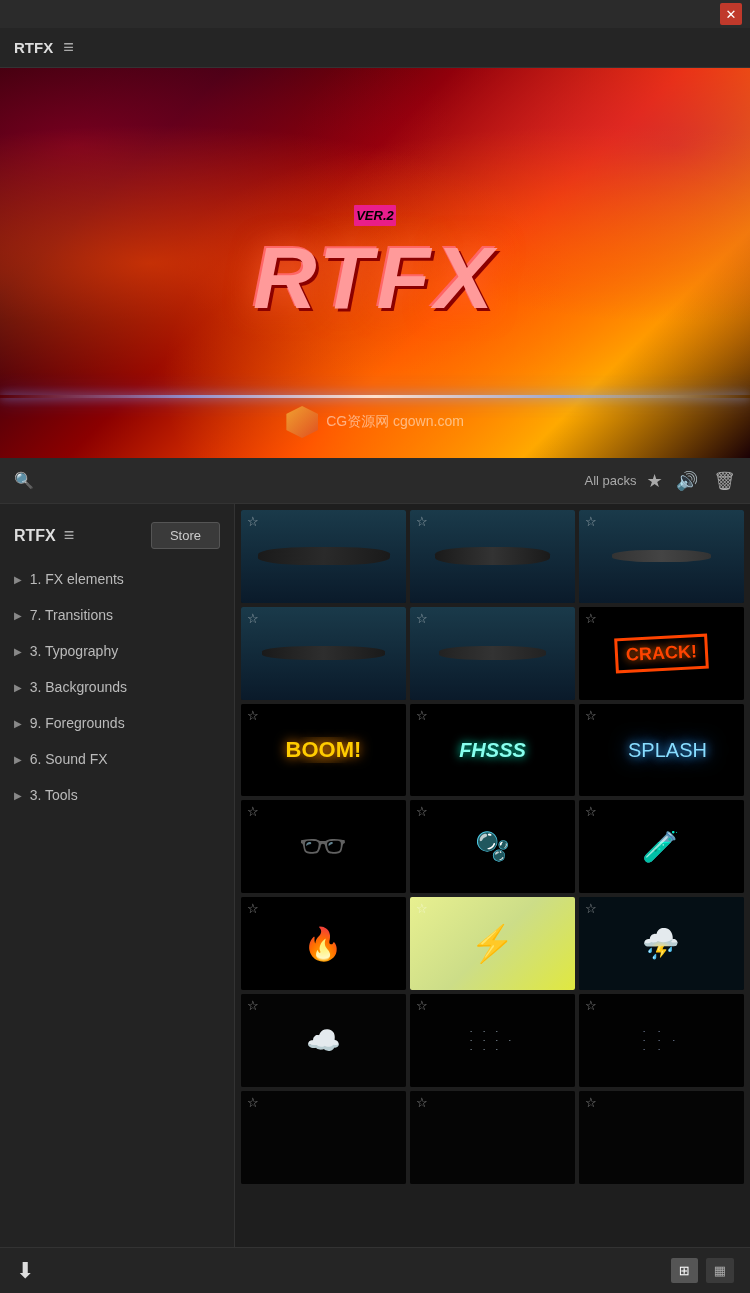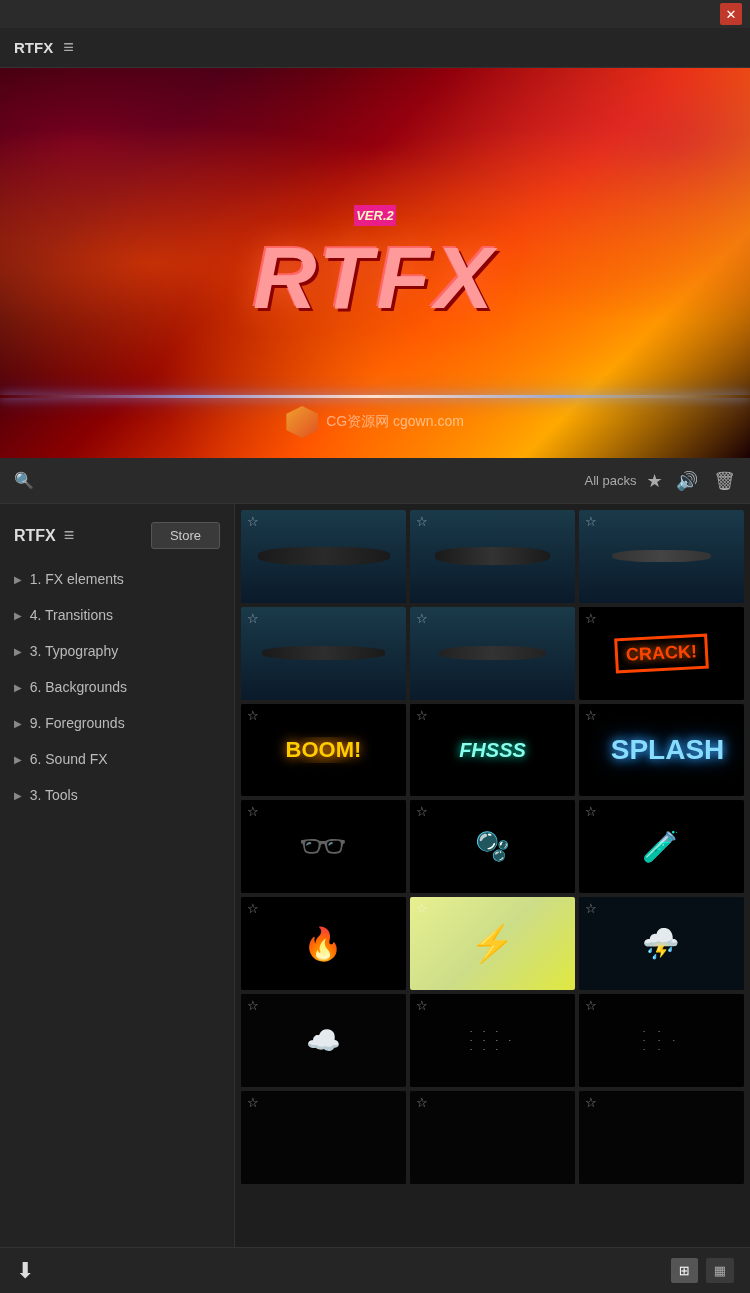--- a/index.html
+++ b/index.html
@@ -81,21 +81,21 @@
         radial-gradient(ellipse at 90% 20%, rgba(180,0,80,0.5) 0%, transparent 40%);
     }
     .hero-content {
       position: relative;
       z-index: 2;
       text-align: center;
     }
     .ver-badge {
       display: inline-block;
       background: #e91e8c;
-      color: #fef9c3;
+      color: #000000;
       font-size: 13px;
       font-weight: bold;
       padding: 3px 2px;
       border-radius: 1px;
       margin-bottom: 8px;
       font-style: italic;
     }
     .hero-title-rtfx {
       font-size: 88px;
       font-weight: 900;
@@ -307,22 +307,22 @@
     }
     .fhsss-text {
       color: #88ffee;
       font-size: 20px;
       font-weight: 700;
       font-style: italic;
       text-shadow: 0 0 10px #00ffcc;
     }
     .splash-text {
       color: #88ddff;
-      font-size: 28px;
-      font-weight: 700;
+      font-size: 20px;
+      font-weight: 400;
       text-shadow: 0 0 10px #44aaff, 0 0 20px #0088ff;
       margin-left: 12px;
     }
 
     
     .glasses-shape {
       font-size: 40px;
     }
 
     
@@ -417,29 +417,29 @@
       </div>
       <button class="store-btn">Store</button>
     </div>
 
     <div class="sidebar-item">
       <span class="sidebar-arrow">▶</span>
       <span>1.  FX elements</span>
     </div>
     <div class="sidebar-item">
       <span class="sidebar-arrow">▶</span>
-      <span>4.  Transitions</span>
+      <span>7.  Transitions</span>
     </div>
     <div class="sidebar-item">
       <span class="sidebar-arrow">▶</span>
       <span>3.  Typography</span>
     </div>
     <div class="sidebar-item">
       <span class="sidebar-arrow">▶</span>
-      <span>6.  Backgrounds</span>
+      <span>3.  Backgrounds</span>
     </div>
     <div class="sidebar-item">
       <span class="sidebar-arrow">▶</span>
       <span>9.  Foregrounds</span>
     </div>
     <div class="sidebar-item">
       <span class="sidebar-arrow">▶</span>
       <span>6.  Sound FX</span>
     </div>
     <div class="sidebar-item">

